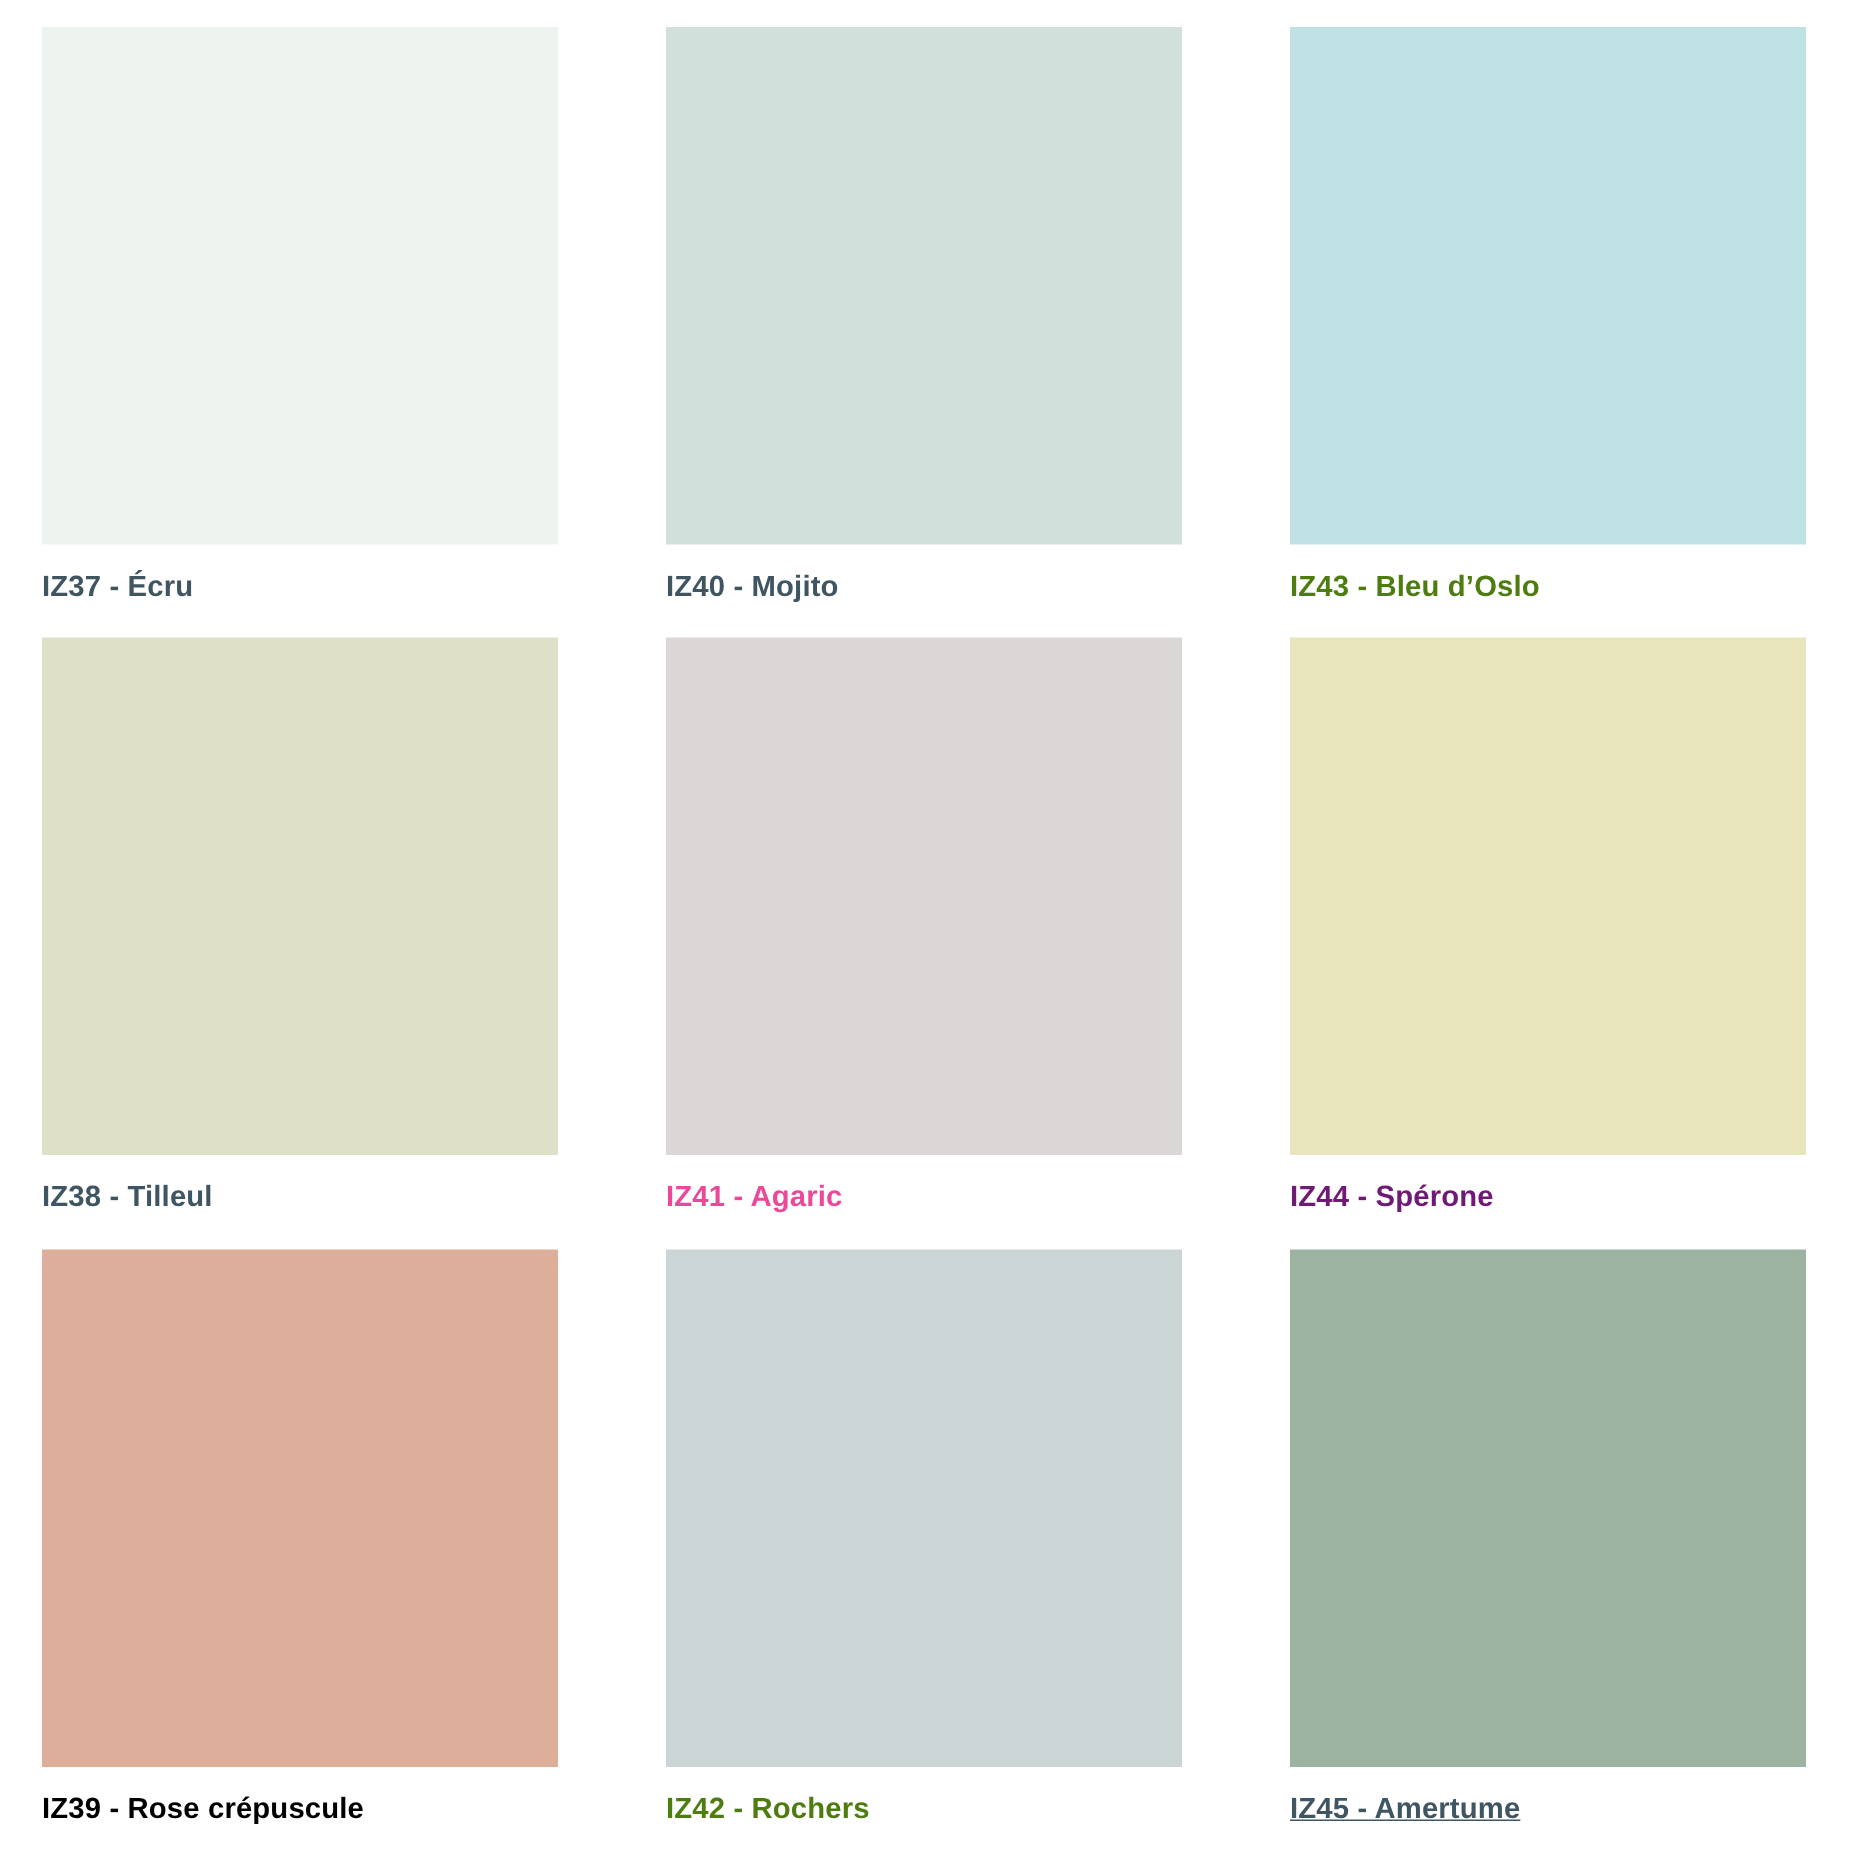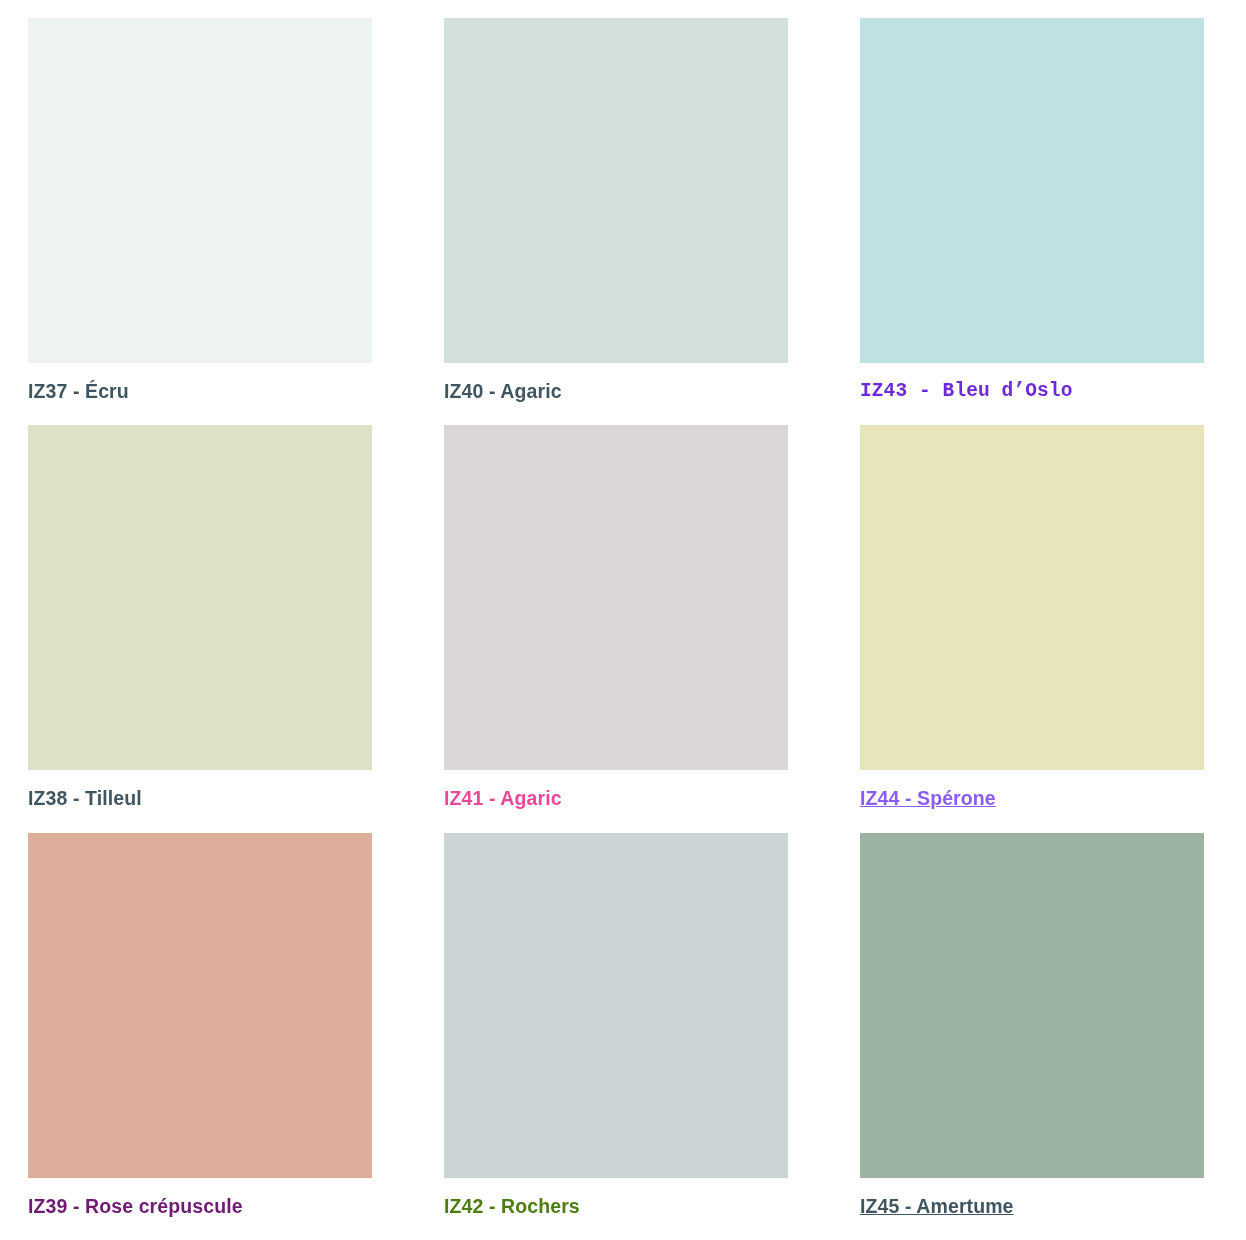--- a/index.html
+++ b/index.html
@@ -62,46 +62,46 @@
 <div class="palette-page" style="background: rgb(255, 255, 255);">
   <div class="swatch-grid">
 
     <div class="swatch-card">
       <div class="swatch-chip" style="background-color: rgb(237, 243, 239);"></div>
       <div class="swatch-label" style="color: rgb(63, 85, 98);">IZ37 - Écru</div>
     </div>
 
     <div class="swatch-card">
       <div class="swatch-chip" style="background-color: rgb(209, 224, 218);"></div>
-      <div class="swatch-label" style="color: rgb(63, 85, 98);">IZ40 - Agaric</div>
+      <div class="swatch-label" style="color: rgb(63, 85, 98);">IZ40 - Mojito</div>
     </div>
 
     <div class="swatch-card">
       <div class="swatch-chip" style="background-color: rgb(190, 226, 228);"></div>
-      <div class="swatch-label" style="color: #6d28d9; font-family: Liberation Mono, monospace;">IZ43 - Bleu d’Oslo</div>
+      <div class="swatch-label" style="color: #4d7c0f;">IZ43 - Bleu d’Oslo</div>
     </div>
 
     <div class="swatch-card">
       <div class="swatch-chip" style="background-color: rgb(222, 225, 199);"></div>
       <div class="swatch-label" style="color: rgb(63, 85, 98);">IZ38 - Tilleul</div>
     </div>
 
     <div class="swatch-card">
       <div class="swatch-chip" style="background-color: rgb(220, 215, 215);"></div>
       <div class="swatch-label" style="color: #ec4899;">IZ41 - Agaric</div>
     </div>
 
     <div class="swatch-card">
       <div class="swatch-chip" style="background-color: rgb(232, 228, 187);"></div>
-      <div class="swatch-label" style="color: #8b5cf6; text-decoration: underline;">IZ44 - Spérone</div>
+      <div class="swatch-label" style="color: #701a75;">IZ44 - Spérone</div>
     </div>
 
     <div class="swatch-card">
       <div class="swatch-chip" style="background-color: rgb(221, 174, 154);"></div>
-      <div class="swatch-label" style="color: #701a75;">IZ39 - Rose crépuscule</div>
+      <div class="swatch-label" style="color: #000000;">IZ39 - Rose crépuscule</div>
     </div>
 
     <div class="swatch-card">
       <div class="swatch-chip" style="background-color: rgb(204, 213, 213);"></div>
       <div class="swatch-label" style="color: #4d7c0f;">IZ42 - Rochers</div>
     </div>
 
     <div class="swatch-card">
       <div class="swatch-chip" style="background-color: rgb(157, 179, 162);"></div>
       <div class="swatch-label" style="color: rgb(63, 85, 98); text-decoration: underline;">IZ45 - Amertume</div>

